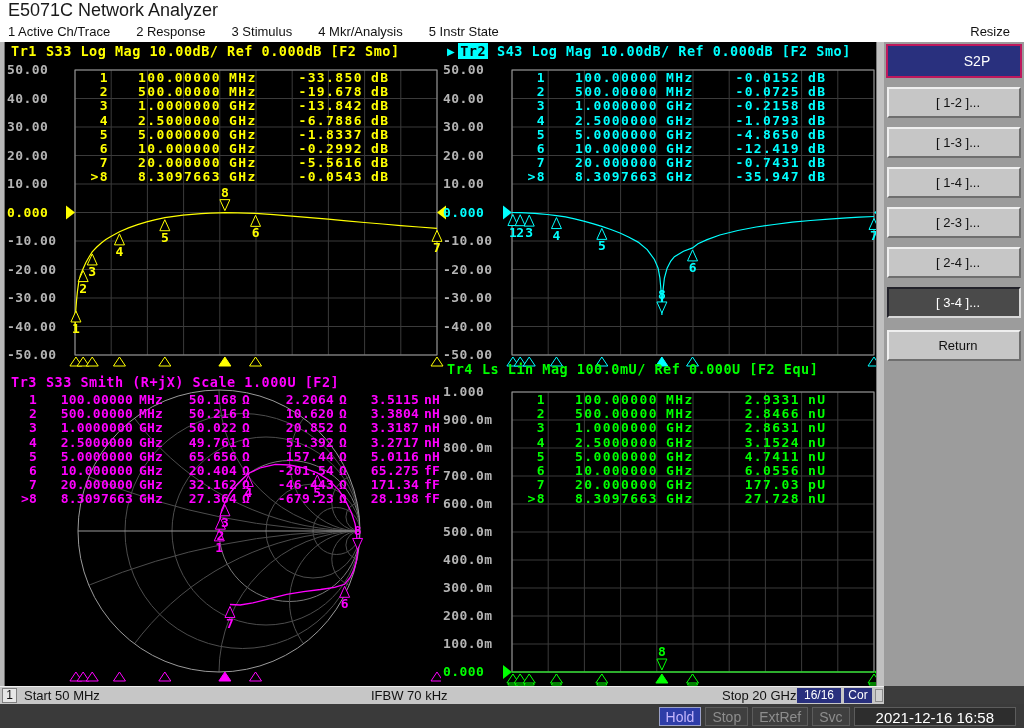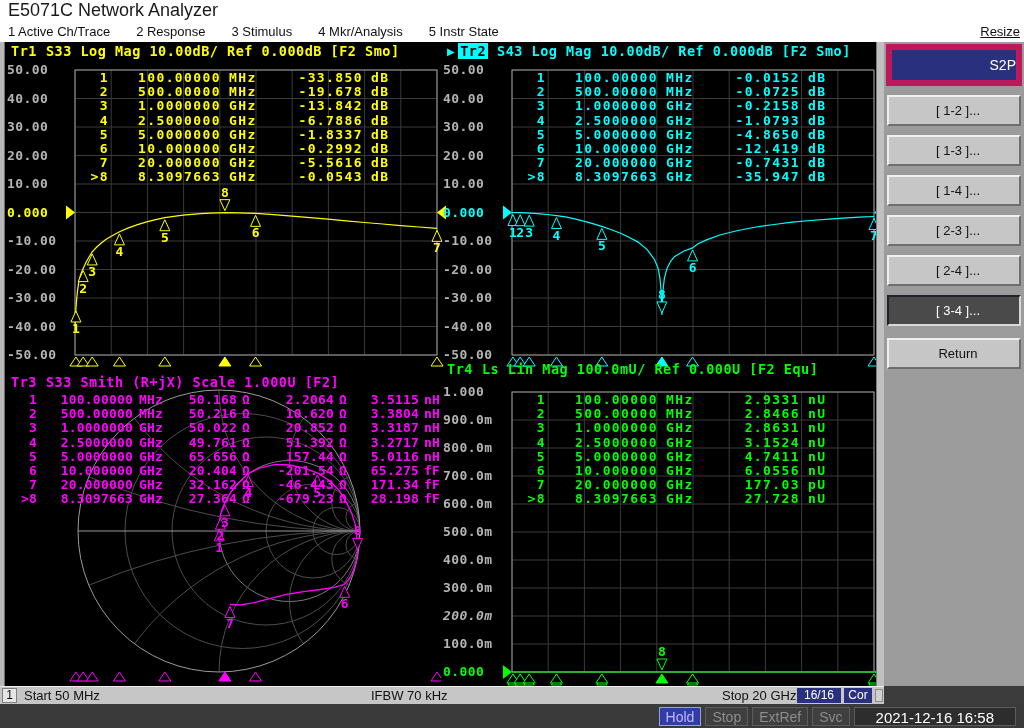--- a/index.html
+++ b/index.html
@@ -5,21 +5,21 @@
   html,body{margin:0;padding:0;background:#555;}
   .window{position:relative;width:1024px;height:728px;background:#000;overflow:hidden;
           font-family:"Liberation Sans",sans-serif;}
   
   .titlebar{position:absolute;left:0;top:0;width:1024px;height:20px;background:#fff;
             color:#1a1a1a;font-size:18px;line-height:20px;padding-left:8px;box-sizing:border-box;}
   .menubar{position:absolute;left:0;top:20px;width:1024px;height:22px;background:#fff;
            display:flex;align-items:center;gap:26px;padding-left:8px;box-sizing:border-box;
            font-size:13px;color:#111;}
   .mitem{cursor:default;}
-  .resize{margin-left:auto;margin-right:4px;text-decoration:underline;}
+  .resize{margin-left:auto;margin-right:14px;}
   
   .main{position:absolute;left:0;top:42px;width:1024px;height:644px;}
   .left-strip{position:absolute;left:0;top:0;width:5px;height:644px;background:#b8b8b8;border-right:1px solid #6e6e6e;box-sizing:border-box;}
   .screen{position:absolute;left:5px;top:0;width:871px;height:644px;background:#000;padding-left:31px;}
   .vsep{position:absolute;left:876px;top:0;width:8px;height:644px;background:#c0c0c0;border-left:1px solid #7a7a7a;box-sizing:border-box;}
   .sidebar{position:absolute;left:884px;top:0;width:140px;height:644px;background:#9c9c9c;}
   
   .quad{position:absolute;overflow:visible;}
   .ttl{position:absolute;left:6px;font-family:"DejaVu Sans Mono",monospace;font-weight:700;
        font-size:13.5px;letter-spacing:.5px;white-space:nowrap;cursor:default;}
@@ -41,22 +41,22 @@
   .smt .ci{width:22px;}
   .smt .cf{width:96px;}
   .smt .cu{width:34px;padding-left:6px;}
   .cv1{width:64px;text-align:right;}
   .cu1{width:18px;padding-left:5px;}
   .cv2{width:74px;text-align:right;}
   .cu2{width:18px;padding-left:5px;}
   .cv3{width:62px;text-align:right;}
   .cu3{padding-left:5px;}
   
-  .skhead{margin:2px 2px 6px 2px;height:30px;background:#29307e;border:6px solid #be185d;
-          color:#fff;font-size:14px;text-align:right;line-height:30px;padding-left:46px;}
+  .skhead{margin:2px 2px 6px 2px;height:30px;background:#29307e;border:2px solid #be185d;
+          color:#fff;font-size:14px;text-align:center;line-height:30px;padding-left:46px;}
   .skbtn{margin:9px 3px 0 3px;height:27px;background:#c6c6c6;color:#111;font-size:13px;
          text-align:center;line-height:27px;cursor:default;
          border-top:2px solid #efefef;border-left:2px solid #efefef;
          border-right:2px solid #6e6e6e;border-bottom:2px solid #6e6e6e;padding-left:8px;}
   .skbtn.sel{background:#4a4a4a;color:#fff;
          border-top:2px solid #22222a;border-left:2px solid #22222a;
          border-right:2px solid #d8d8d8;border-bottom:2px solid #d8d8d8;}
   .skbtn.return{margin-top:12px;}
   
   .statusbar{position:absolute;left:0;top:686px;width:884px;height:18px;background:#c6c6c6;
@@ -569,21 +569,21 @@
             </div>
           </div>
       <div class="yl" style="left: 2px; width: 59px; top: 24px;">1.000</div>
           <div class="yl" style="left: 2px; width: 59px; top: 52px;">900.0m</div>
           <div class="yl" style="left: 2px; width: 59px; top: 80px;">800.0m</div>
           <div class="yl" style="left: 2px; width: 59px; top: 108px;">700.0m</div>
           <div class="yl" style="left: 2px; width: 59px; top: 136px;">600.0m</div>
           <div class="yl" style="left: 2px; width: 59px; top: 164px;">500.0m</div>
           <div class="yl" style="left: 2px; width: 59px; top: 192px;">400.0m</div>
           <div class="yl" style="left: 2px; width: 59px; top: 220px;">300.0m</div>
-          <div class="yl" style="left: 2px; width: 59px; top: 248px; font-style: italic;">200.0m</div>
+          <div class="yl" style="left: 2px; width: 59px; top: 248px;">200.0m</div>
           <div class="yl" style="left: 2px; width: 59px; top: 276px;">100.0m</div>
           <div class="yl" style="left: 2px; width: 59px; top: 304px; color: rgb(0, 255, 0);">0.000</div>
           <svg width="382" height="306" class="psvg" style="left:61px;top:24px;">
             <line x1="10" y1="8" x2="10" y2="288" stroke="#3b3b3b"></line>
             <line x1="10" y1="8" x2="372" y2="8" stroke="#3b3b3b"></line>
             <line x1="46.2" y1="8" x2="46.2" y2="288" stroke="#3b3b3b"></line>
             <line x1="10" y1="36" x2="372" y2="36" stroke="#3b3b3b"></line>
             <line x1="82.4" y1="8" x2="82.4" y2="288" stroke="#3b3b3b"></line>
             <line x1="10" y1="64" x2="372" y2="64" stroke="#3b3b3b"></line>
             <line x1="118.6" y1="8" x2="118.6" y2="288" stroke="#3b3b3b"></line>

